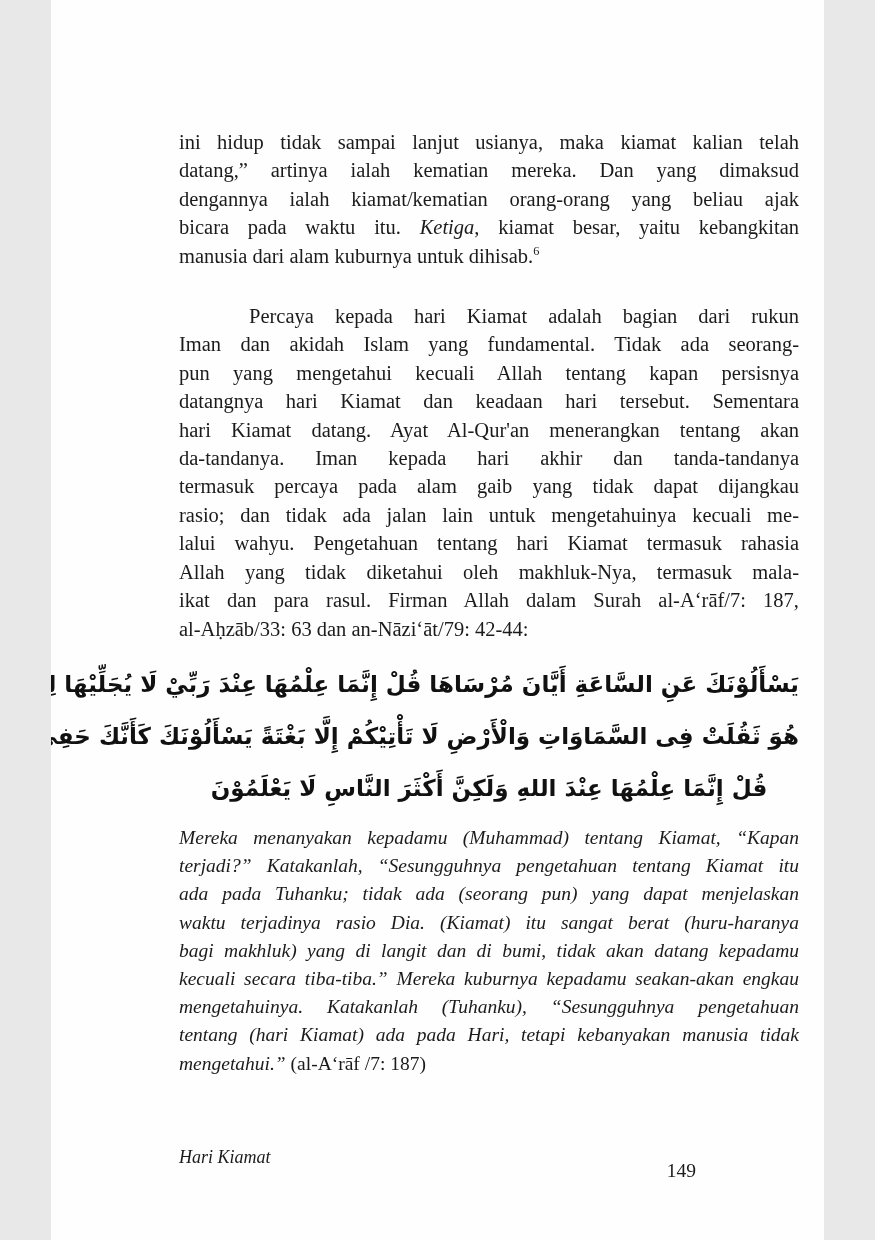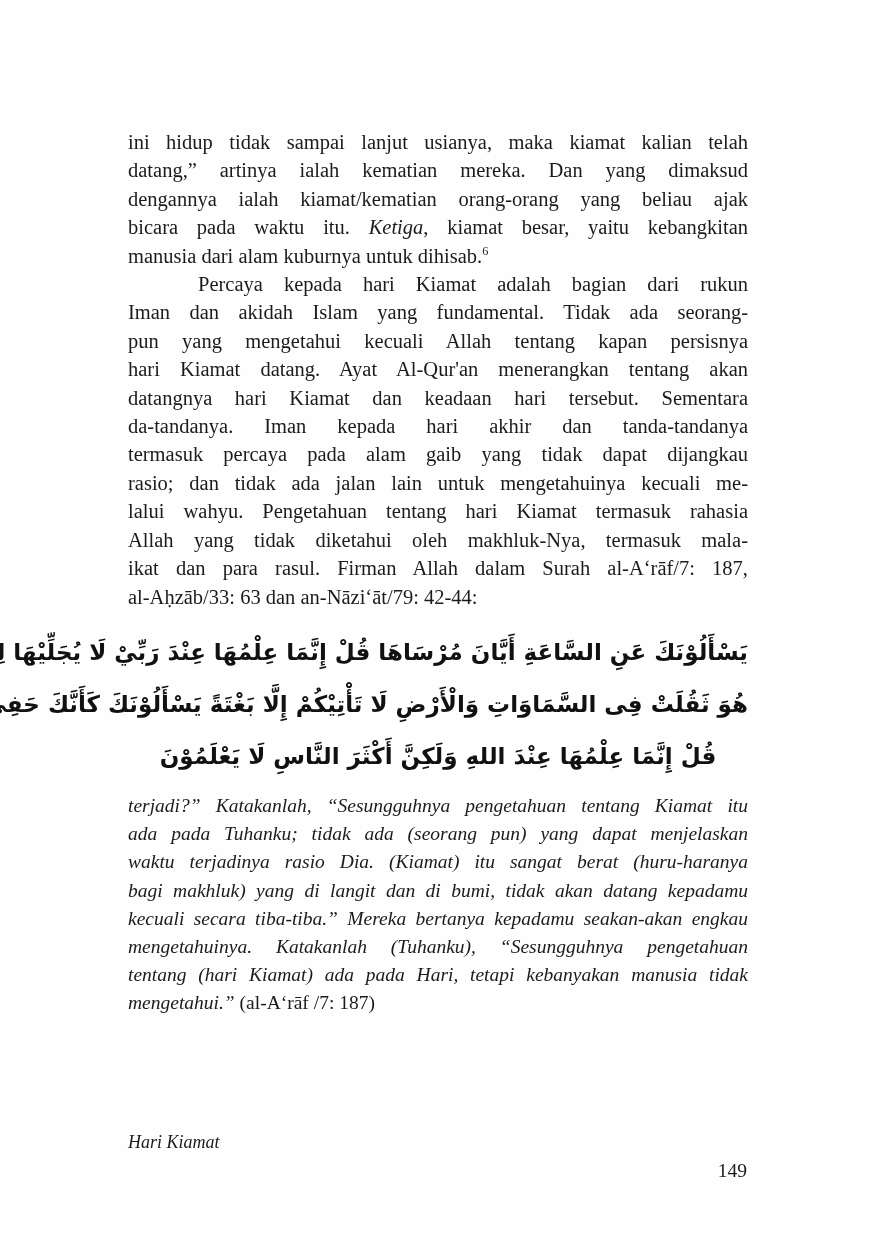--- a/index.html
+++ b/index.html
@@ -3,43 +3,44 @@
 <meta charset="utf-8">
 <style>
   html, body {
     margin: 0;
     padding: 0;
     background: #e8e8e8;
     font-family: "Liberation Serif", serif;
   }
   .page {
     position: relative;
-    width: 875px;
+    width: 757px;
     height: 1240px;
     margin: 0 auto;
     background: #fefefe;
     color: #1b1b1b;
     overflow: hidden;
+    padding-left: 16px;
   }
   .content {
     position: absolute;
     left: 128px;
     top: 128px;
     width: 620px;
   }
   
   .para .line {
     font-size: 20.5px;
     line-height: 28.4px;
     text-align: justify;
     text-align-last: justify;
     white-space: normal;
   }
   .para .line.last { text-align-last: left; }
-  .para.indent-first .line.first { text-indent: 70px; }
+  .para.indent-first .line.first { text-indent: 70px; margin-top: 32px; }
 
   .arabic {
     margin-top: 15px;
     direction: rtl;
     font-family: "DejaVu Sans", sans-serif;
     font-weight: bold;
     color: #111;
   }
   .arabic .line {
     font-size: 23px;
@@ -61,21 +62,21 @@
   sup { font-size: 0.6em; line-height: 0; }
   i { font-style: italic; }
 
   .footer {
     position: absolute;
     left: 128px;
     right: 128px;
     top: 1132px;
     display: flex;
     justify-content: space-between;
-    align-items: flex-start;
+    align-items: center;
   }
   .footer-title { font-style: italic; font-size: 18px; }
   .footer-page { font-size: 19.5px; margin-top: 28px; }
 </style>
 </head>
 <body>
 
 <div class="page">
   <div class="content">
 
@@ -84,43 +85,44 @@
         <div class="line">datang,” artinya ialah kematian mereka. Dan yang dimaksud</div>
         <div class="line">dengannya ialah kiamat/kematian orang-orang yang beliau ajak</div>
         <div class="line">bicara pada waktu itu. <i>Ketiga</i>, kiamat besar, yaitu kebangkitan</div>
         <div class="line last">manusia dari alam kuburnya untuk dihisab.<sup>6</sup></div>
       </div>
 
     <div class="para indent-first">
         <div class="line first">Percaya kepada hari Kiamat adalah bagian dari rukun</div>
         <div class="line">Iman dan akidah Islam yang fundamental. Tidak ada seorang-</div>
         <div class="line">pun yang mengetahui kecuali Allah tentang kapan persisnya</div>
+        <div class="line">datangnya hari Kiamat dan keadaan hari tersebut. Sementara</div>
         <div class="line">hari Kiamat datang. Ayat Al-Qur'an menerangkan tentang akan</div>
-        <div class="line">datangnya hari Kiamat dan keadaan hari tersebut. Sementara</div>
         <div class="line">da-tandanya. Iman kepada hari akhir dan tanda-tandanya</div>
         <div class="line">termasuk percaya pada alam gaib yang tidak dapat dijangkau</div>
         <div class="line">rasio; dan tidak ada jalan lain untuk mengetahuinya kecuali me-</div>
         <div class="line">lalui wahyu. Pengetahuan tentang hari Kiamat termasuk rahasia</div>
         <div class="line">Allah yang tidak diketahui oleh makhluk-Nya, termasuk mala-</div>
         <div class="line">ikat dan para rasul. Firman Allah dalam Surah al-A‘rāf/7: 187,</div>
         <div class="line last">al-Aḥzāb/33: 63 dan an-Nāzi‘āt/79: 42-44:</div>
       </div>
 
     <div class="arabic" dir="rtl" lang="ar">
         <div class="line first">يَسْأَلُوْنَكَ عَنِ السَّاعَةِ أَيَّانَ مُرْسَاهَا قُلْ إِنَّمَا عِلْمُهَا عِنْدَ رَبِّيْ لَا يُجَلِّيْهَا لِوَقْتِهَآ إِلَّا</div>
         <div class="line">هُوَ ثَقُلَتْ فِى السَّمَاوَاتِ وَالْأَرْضِ لَا تَأْتِيْكُمْ إِلَّا بَغْتَةً يَسْأَلُوْنَكَ كَأَنَّكَ حَفِيٌّ عَنْهَا</div>
         <div class="line last">قُلْ إِنَّمَا عِلْمُهَا عِنْدَ اللهِ وَلَكِنَّ أَكْثَرَ النَّاسِ لَا يَعْلَمُوْنَ</div>
       </div>
 
     <div class="translation">
+        <div class="line first">Mereka menanyakan kepadamu (Muhammad) tentang Kiamat, “Kapan</div>
         <div class="line">terjadi?” Katakanlah, “Sesungguhnya pengetahuan tentang Kiamat itu</div>
         <div class="line">ada pada Tuhanku; tidak ada (seorang pun) yang dapat menjelaskan</div>
         <div class="line">waktu terjadinya rasio Dia. (Kiamat) itu sangat berat (huru-haranya</div>
         <div class="line">bagi makhluk) yang di langit dan di bumi, tidak akan datang kepadamu</div>
-        <div class="line">kecuali secara tiba-tiba.” Mereka bertanya kepadamu seakan-akan engkau</div>
+        <div class="line">kecuali secara tiba-tiba.” Mereka kuburnya kepadamu seakan-akan engkau</div>
         <div class="line">mengetahuinya. Katakanlah (Tuhanku), “Sesungguhnya pengetahuan</div>
         <div class="line">tentang (hari Kiamat) ada pada Hari, tetapi kebanyakan manusia tidak</div>
         <div class="line last">mengetahui.” <span class="rm">(al-A‘rāf /7: 187)</span></div>
       </div>
 
   </div>
 
   <div class="footer">
     <span class="footer-title">Hari Kiamat</span>
     <span class="footer-page">149</span>

